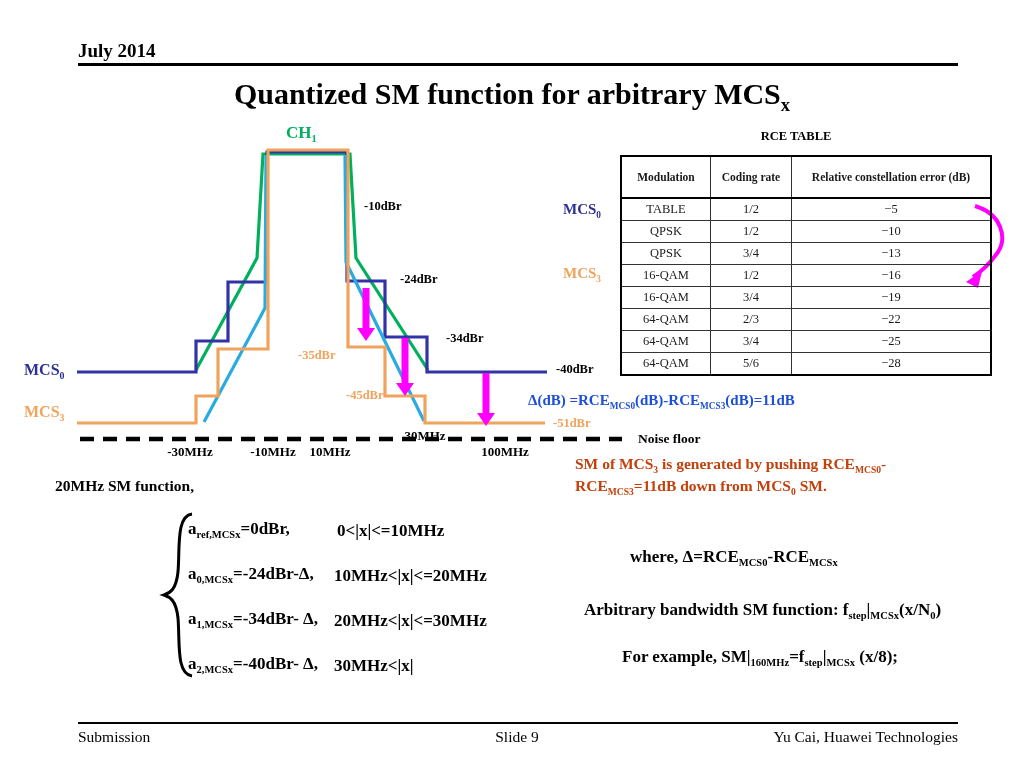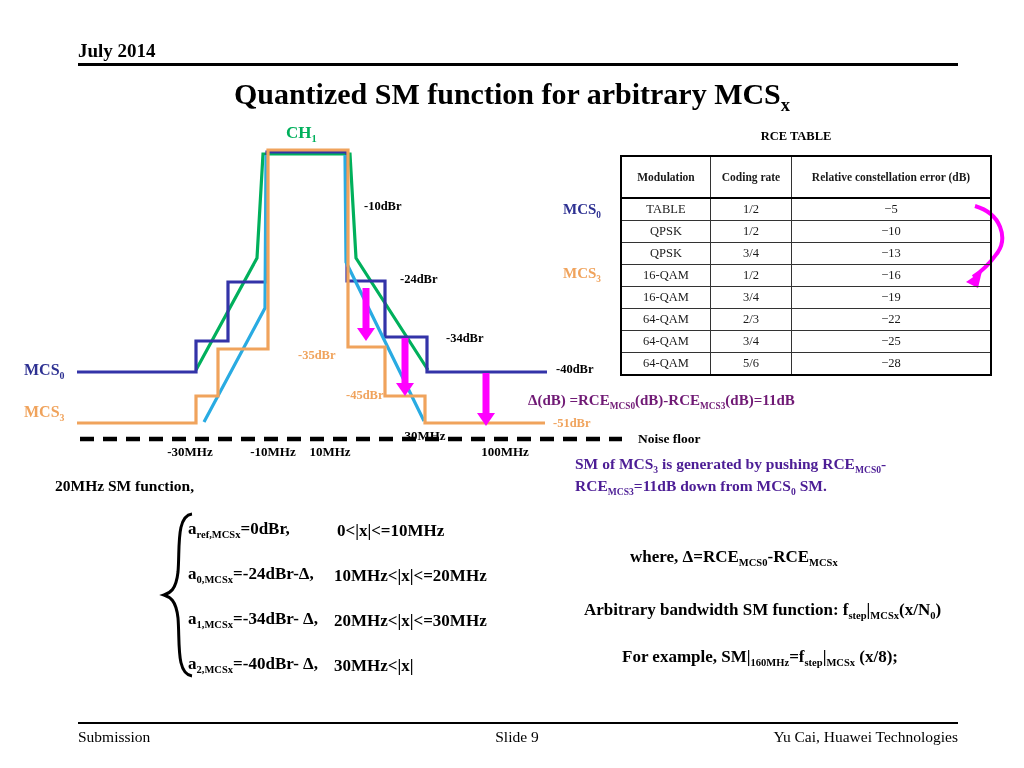--- a/index.html
+++ b/index.html
@@ -24,22 +24,22 @@
   
   .rce-title{left:620px;top:129px;width:352px;text-align:center;font-size:12.5px;font-weight:bold;}
   table.rce{position:absolute;left:620px;top:155px;border-collapse:collapse;
             border:2.5px solid #000;font-size:12.5px;color:#1a1a1a;}
   table.rce th,table.rce td{border:1px solid #333;text-align:center;padding:0 4px;}
   table.rce th{height:40px;font-size:11.5px;font-weight:bold;}
   table.rce td{height:21px;}
   table.rce thead th{border-bottom:2.5px solid #000;}
   .c-mod{width:80px;} .c-rate{width:72px;} .c-rce{width:190px;}
   
-  .delta{left:528px;top:392px;font-size:15px;font-weight:bold;color:#701a75;}
-  .smnote{left:575px;top:453px;font-size:15.5px;font-weight:bold;color:#4c1d95;line-height:1.4;}
+  .delta{left:528px;top:392px;font-size:15px;font-weight:bold;color:#1d4ed8;}
+  .smnote{left:575px;top:453px;font-size:15.5px;font-weight:bold;color:#c2410c;line-height:1.4;}
   .caption{left:55px;top:477px;font-size:15.5px;font-weight:bold;}
   .f-lhs{left:8px;top:574px;font-size:27px;font-weight:bold;}
   .f-row{font-size:17px;font-weight:bold;}
   .r-form{font-size:17px;font-weight:bold;}
   svg.overlay{position:absolute;left:0;top:0;pointer-events:none;}
   
   .ftr-line{left:78px;top:722px;width:880px;height:2px;background:#000;}
   .ftr{top:728px;font-size:15.5px;}
 </style>
 </head>

